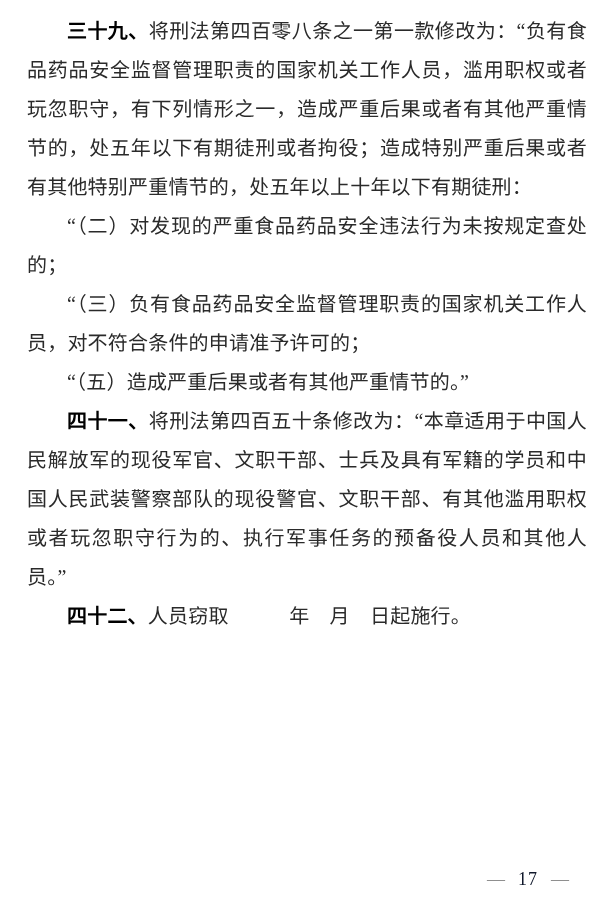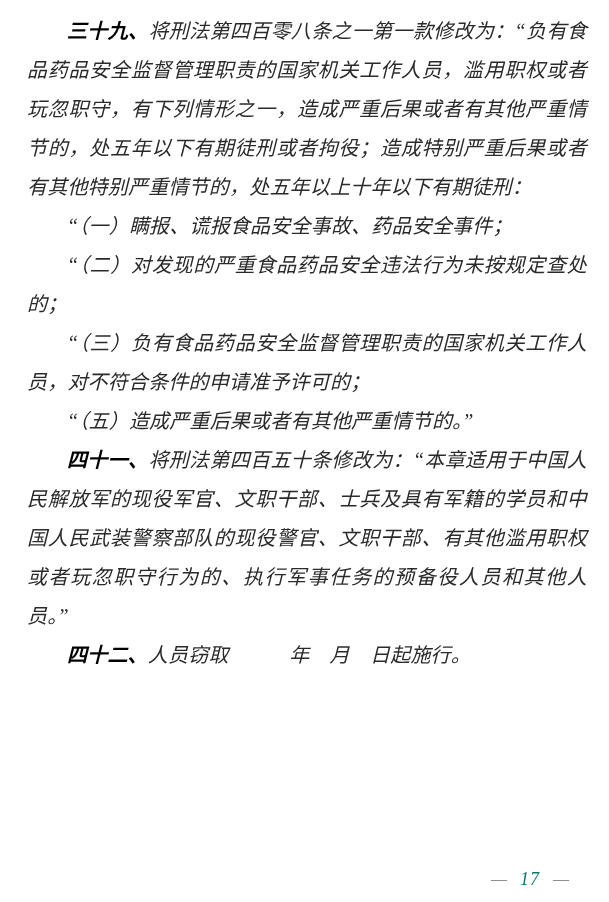--- a/index.html
+++ b/index.html
@@ -7,21 +7,20 @@
     padding: 0;
     background: #ffffff;
   }
   .page {
     position: relative;
     width: 597px;
     height: 902px;
     background: #ffffff;
     overflow: hidden;
     font-family: "Liberation Serif", "DejaVu Serif", serif;
-    font-style: italic;
   }
   .content {
     position: absolute;
     top: 12px;
     left: 27px;
     width: 560px;
     color: #1f1f1f;
   }
   .para {
     margin: 0;
@@ -46,34 +45,33 @@
     align-items: center;
     gap: 13px;
     font-size: 18px;
     font-family: "Liberation Serif", "DejaVu Serif", serif;
   }
   .footer .dash {
     color: #8a8a8a;
     font-weight: 400;
   }
   .footer .pagenum {
-    color: #0f766e;
+    color: #0f172a;
     letter-spacing: 1px;
     text-align: center;
   }
 </style>
 </head>
 <body>
 
 <div class="page">
   <div class="content">
 
     <p class="para"><span class="num">三十九、</span><span>将刑法第四百零八条之一第一款修改为：“负有食品药品安全监督管理职责的国家机关工作人员，滥用职权或者玩忽职守，有下列情形之一，造成严重后果或者有其他严重情节的，处五年以下有期徒刑或者拘役；造成特别严重后果或者有其他特别严重情节的，处五年以上十年以下有期徒刑：</span></p>
 
-    <p class="para"><span>“（一）瞒报、谎报食品安全事故、药品安全事件；</span></p>
 
     <p class="para"><span>“（二）对发现的严重食品药品安全违法行为未按规定查处的；</span></p>
 
     <p class="para"><span>“（三）负有食品药品安全监督管理职责的国家机关工作人员，对不符合条件的申请准予许可的；</span></p>
 
 
     <p class="para"><span>“（五）造成严重后果或者有其他严重情节的。”</span></p>
 
 
     <p class="para"><span class="num">四十一、</span><span>将刑法第四百五十条修改为：“本章适用于中国人民解放军的现役军官、文职干部、士兵及具有军籍的学员和中国人民武装警察部队的现役警官、文职干部、有其他滥用职权或者玩忽职守行为的、执行军事任务的预备役人员和其他人员。”</span></p>

